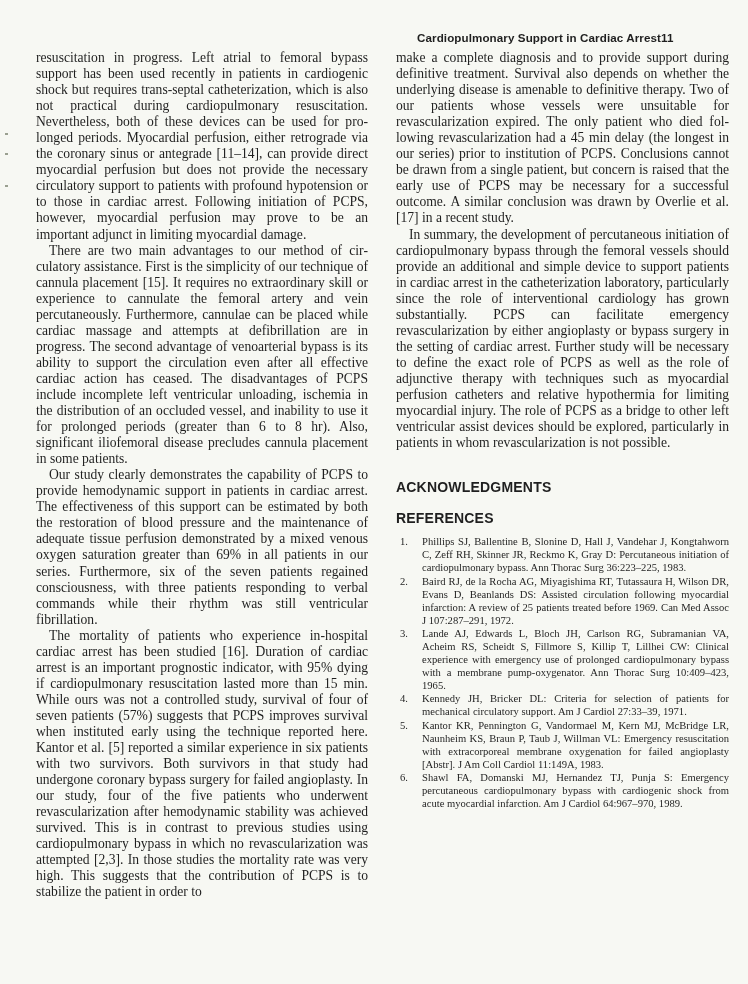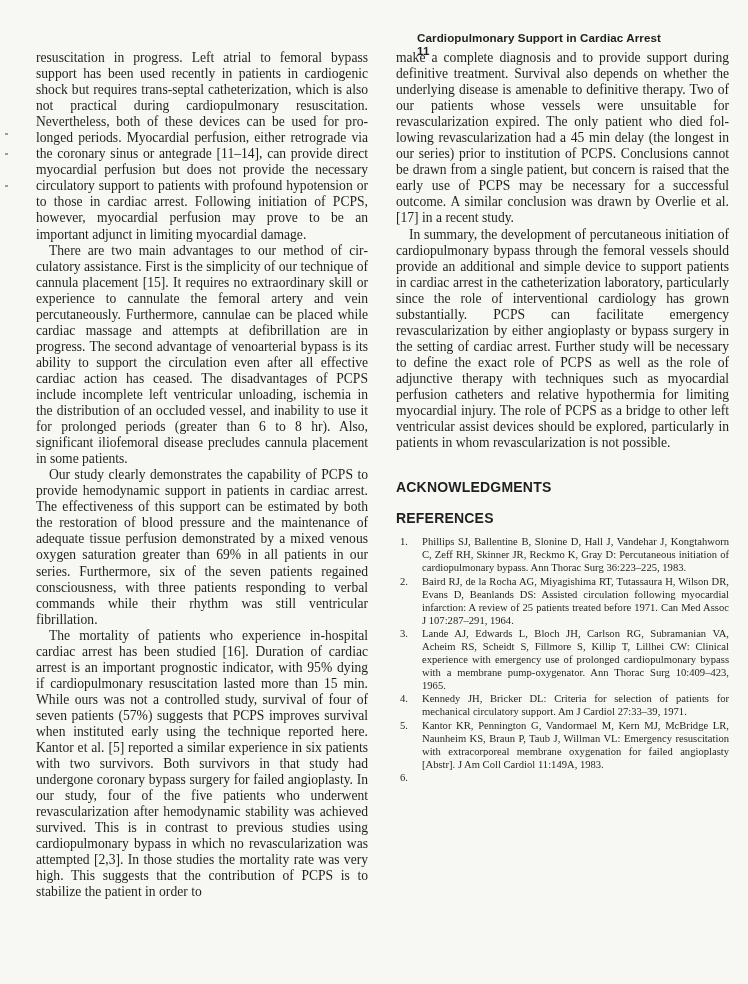--- a/index.html
+++ b/index.html
@@ -7,21 +7,21 @@
       width: 748px; height: 984px; overflow: hidden;
       background: #f7f8f3;
       position: relative;
       color: #1f1f1f;
       font-family: "Liberation Serif", "DejaVu Serif", serif;
     }
     .running-head {
       position: absolute; top: 31px; left: 417px; width: 305px;
       font-family: "Liberation Sans", "DejaVu Sans", sans-serif;
       font-weight: bold; font-size: 11.6px; letter-spacing: 0.1px;
-      display: flex; justify-content: space-between; flex-direction: column;
+      display: flex; 
     }
     .col {
       position: absolute; top: 50px; width: 332px;
       font-size: 13.6px; line-height: 16.05px;
       text-align: justify; hyphens: manual;
     }
     .col.left { left: 36px; }
     .col.right { left: 396px; width: 333px; }
     .col p { margin: 0; text-indent: 0; }
     .col p.indent { text-indent: 13px; }
@@ -67,19 +67,19 @@
 
 <div class="col right">
   <p>make a complete diagnosis and to provide support during definitive treatment. Survival also depends on whether the underlying disease is amenable to definitive therapy. Two of our patients whose vessels were unsuitable for revascularization expired. The only patient who died fol­lowing revascularization had a 45 min delay (the longest in our series) prior to institution of PCPS. Conclusions cannot be drawn from a single patient, but concern is raised that the early use of PCPS may be necessary for a successful outcome. A similar conclusion was drawn by Overlie et al. [17] in a recent study.</p>
   <p class="indent">In summary, the development of percutaneous initia­tion of cardiopulmonary bypass through the femoral ves­sels should provide an additional and simple device to support patients in cardiac arrest in the catheterization laboratory, particularly since the role of interventional cardiology has grown substantially. PCPS can facilitate emergency revascularization by either angioplasty or by­pass surgery in the setting of cardiac arrest. Further study will be necessary to define the exact role of PCPS as well as the role of adjunctive therapy with techniques such as myocardial perfusion catheters and relative hypothermia for limiting myocardial injury. The role of PCPS as a bridge to other left ventricular assist devices should be explored, particularly in patients in whom revasculariza­tion is not possible.</p>
 
   <div class="section-heading">ACKNOWLEDGMENTS</div>
 
   <div class="section-heading refs">REFERENCES</div>
   <ol class="refs">
     <li><span class="num">1.</span><span>Phillips SJ, Ballentine B, Slonine D, Hall J, Vandehar J, Kong­tahworn C, Zeff RH, Skinner JR, Reckmo K, Gray D: Percuta­neous initiation of cardiopulmonary bypass. Ann Thorac Surg 36:223–225, 1983.</span></li>
-    <li><span class="num">2.</span><span>Baird RJ, de la Rocha AG, Miyagishima RT, Tutassaura H, Wil­son DR, Evans D, Beanlands DS: Assisted circulation following myocardial infarction: A review of 25 patients treated before 1971. Can Med Assoc J 107:287–291, 1964.</span></li>
+    <li><span class="num">2.</span><span>Baird RJ, de la Rocha AG, Miyagishima RT, Tutassaura H, Wil­son DR, Evans D, Beanlands DS: Assisted circulation following myocardial infarction: A review of 25 patients treated before 1969. Can Med Assoc J 107:287–291, 1972.</span></li>
     <li><span class="num">3.</span><span>Lande AJ, Edwards L, Bloch JH, Carlson RG, Subramanian VA, Acheim RS, Scheidt S, Fillmore S, Killip T, Lillhei CW: Clinical experience with emergency use of prolonged cardiopulmonary bypass with a membrane pump-oxygenator. Ann Thorac Surg 10:409–423, 1965.</span></li>
     <li><span class="num">4.</span><span>Kennedy JH, Bricker DL: Criteria for selection of patients for mechanical circulatory support. Am J Cardiol 27:33–39, 1971.</span></li>
     <li><span class="num">5.</span><span>Kantor KR, Pennington G, Vandormael M, Kern MJ, McBridge LR, Naunheim KS, Braun P, Taub J, Willman VL: Emergency resuscitation with extracorporeal membrane oxygenation for failed angioplasty [Abstr]. J Am Coll Cardiol 11:149A, 1983.</span></li>
-    <li><span class="num">6.</span></li>
+    <li><span class="num">6.</span><span>Shawl FA, Domanski MJ, Hernandez TJ, Punja S: Emergency percutaneous cardiopulmonary bypass with cardiogenic shock from acute myocardial infarction. Am J Cardiol 64:967–970, 1989.</span></li>
   </ol>
 </div>
 
 </body></html>

